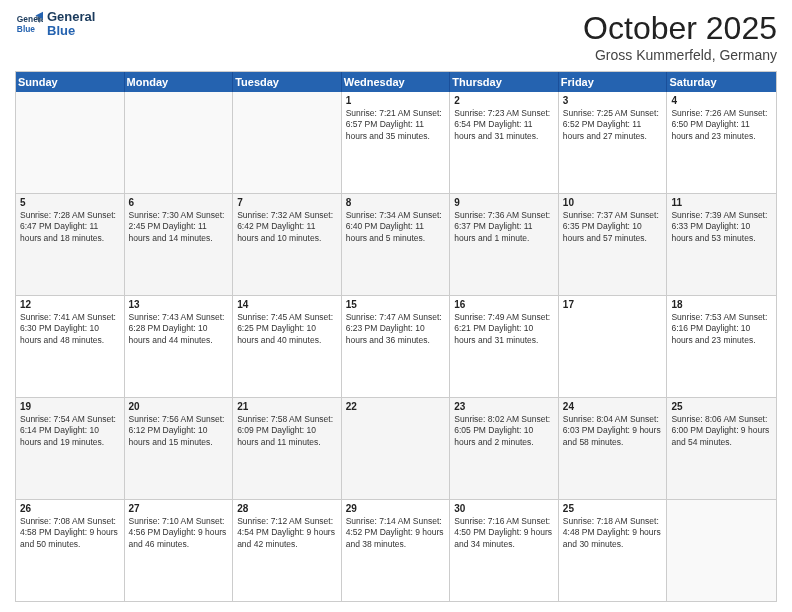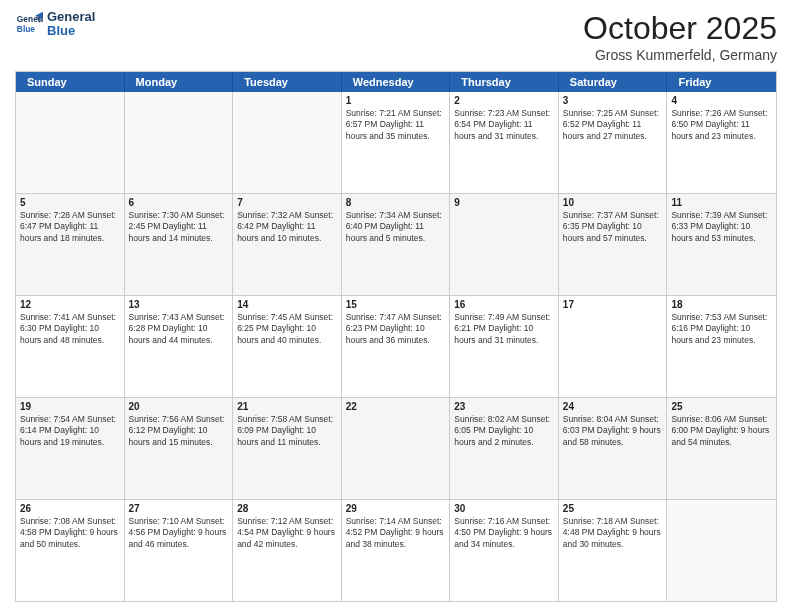--- a/index.html
+++ b/index.html
@@ -53,21 +53,21 @@
     }
     .cal-header {
       display: grid;
       grid-template-columns: repeat(7, 1fr);
       background: #2563b0;
     }
     .cal-header-cell {
       color: #fff;
       font-size: 11px;
       font-weight: bold;
-      padding: 4px 11px;
+      padding: 4px 2px;
       text-align: left;
       border-right: 1px solid #1a4f9a;
     }
     .cal-header-cell:last-child { border-right: none; }
     .cal-body {
       flex: 1;
       display: flex;
       flex-direction: column;
     }
     .cal-row {
@@ -124,22 +124,22 @@
     </div>
   </div>
 
   <div class="calendar">
     <div class="cal-header">
       <div class="cal-header-cell">Sunday</div>
       <div class="cal-header-cell">Monday</div>
       <div class="cal-header-cell">Tuesday</div>
       <div class="cal-header-cell">Wednesday</div>
       <div class="cal-header-cell">Thursday</div>
+      <div class="cal-header-cell">Friday</div>
       <div class="cal-header-cell">Saturday</div>
-      <div class="cal-header-cell">Friday</div>
     </div>
     <div class="cal-body" id="cal-body">
     <div class="cal-row">
           <div class="cal-cell empty"></div>
           <div class="cal-cell empty"></div>
           <div class="cal-cell empty"></div>
           <div class="cal-cell">
             <div class="day-num">1</div>
             <div class="cell-info">Sunrise: 7:21 AM
 Sunset: 6:57 PM
@@ -192,20 +192,24 @@
           </div>
           <div class="cal-cell alt-row">
             <div class="day-num">8</div>
             <div class="cell-info">Sunrise: 7:34 AM
 Sunset: 6:40 PM
 Daylight: 11 hours
 and 5 minutes.</div>
           </div>
           <div class="cal-cell alt-row">
             <div class="day-num">9</div>
+            <div class="cell-info">Sunrise: 7:36 AM
+Sunset: 6:37 PM
+Daylight: 11 hours
+and 1 minute.</div>
           </div>
           <div class="cal-cell alt-row">
             <div class="day-num">10</div>
             <div class="cell-info">Sunrise: 7:37 AM
 Sunset: 6:35 PM
 Daylight: 10 hours
 and 57 minutes.</div>
           </div>
           <div class="cal-cell alt-row">
             <div class="day-num">11</div>

